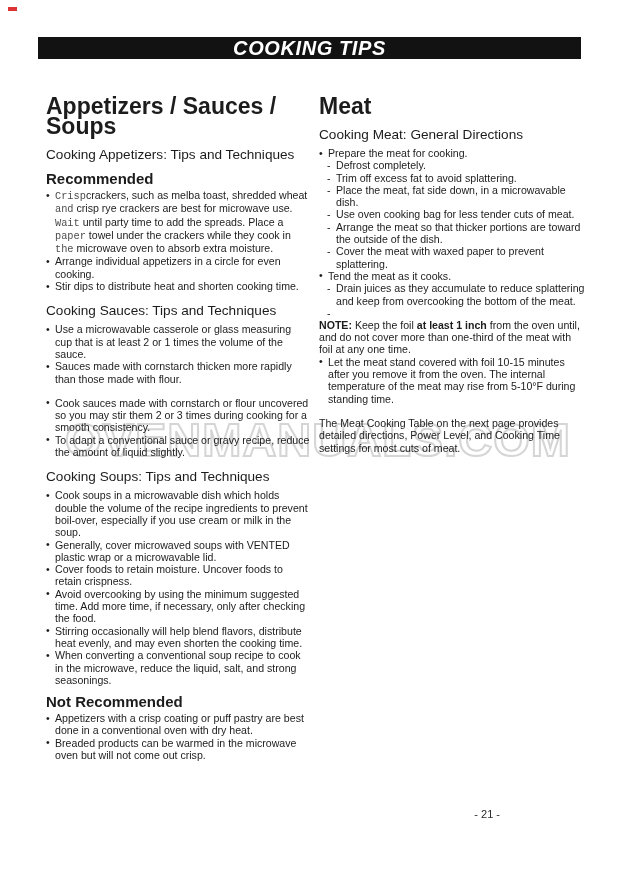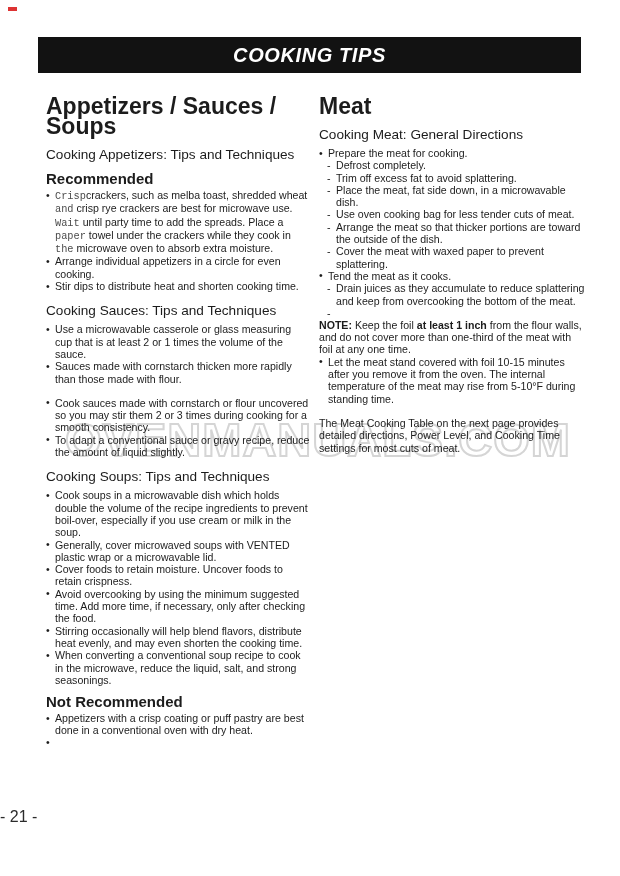--- a/index.html
+++ b/index.html
@@ -4,21 +4,21 @@
 <style>
   html,body{margin:0;padding:0;}
   body{
     width:620px;height:876px;background:#ffffff;
     font-family:"Liberation Sans","DejaVu Sans",sans-serif;
     color:#1c1c1c;
   }
   .page{position:relative;width:620px;height:876px;background:#fff;overflow:hidden;}
   .red-mark{position:absolute;left:8px;top:7px;width:9px;height:4px;background:#dd3333;}
   .header-bar{
-    position:absolute;left:38px;top:37px;width:543px;height:36px;background:#121212;
+    position:absolute;left:38px;top:37px;width:543px;height:22px;background:#121212;
     display:flex;align-items:center;justify-content:center;z-index:1;
   }
   .header-title{
     color:#ffffff;font-size:20px;font-weight:bold;font-style:italic;letter-spacing:.6px;
   }
   .watermark{
     position:absolute;left:8px;top:414px;width:620px;text-align:center;z-index:0;
     font-size:47px;font-weight:bold;letter-spacing:1px;line-height:52px;
     color:transparent;-webkit-text-stroke:2px #d5d5d5;
   }
@@ -34,22 +34,22 @@
   .blk.dash{position:relative;padding-left:17px;}
   .blk.dash>.marker{position:absolute;left:8px;top:0;}
   .blk.gap{height:12px;}
   .blk.para{margin:0;}
   .seg-mono{
     font-family:"Liberation Mono","DejaVu Sans Mono",monospace;
     font-size:10.3px;color:#4c4c4c;
   }
   .seg-bold{font-weight:bold;}
   .page-number{
-    position:absolute;left:0;top:808px;width:500px;text-align:left;
-    font-size:16px;color:#2b2b2b;z-index:1;
+    position:absolute;left:0;top:808px;width:500px;text-align:right;
+    font-size:11px;color:#2b2b2b;z-index:1;
   }
 </style>
 </head>
 <body>
 
 <div class="page">
   <div class="red-mark"></div>
 
   <div class="header-bar">
     <span class="header-title">COOKING TIPS</span>
@@ -72,36 +72,36 @@
       <div class="blk bullet"><span class="marker">•</span><span><span>To adapt a conventional sauce or gravy recipe, reduce the amount of liquid slightly.</span></span></div>
       <div class="blk heading"><span>Cooking Soups: Tips and Techniques</span></div>
       <div class="blk bullet"><span class="marker">•</span><span><span>Cook soups in a microwavable dish which holds double the volume of the recipe ingredients to prevent boil-over, especially if you use cream or milk in the soup.</span></span></div>
       <div class="blk bullet"><span class="marker">•</span><span><span>Generally, cover microwaved soups with VENTED plastic wrap or a microwavable lid.</span></span></div>
       <div class="blk bullet"><span class="marker">•</span><span><span>Cover foods to retain moisture. Uncover foods to retain crispness.</span></span></div>
       <div class="blk bullet"><span class="marker">•</span><span><span>Avoid overcooking by using the minimum suggested time. Add more time, if necessary, only after checking the food.</span></span></div>
       <div class="blk bullet"><span class="marker">•</span><span><span>Stirring occasionally will help blend flavors, distribute heat evenly, and may even shorten the cooking time.</span></span></div>
       <div class="blk bullet"><span class="marker">•</span><span><span>When converting a conventional soup recipe to cook in the microwave, reduce the liquid, salt, and strong seasonings.</span></span></div>
       <div class="blk subheading"><span>Not Recommended</span></div>
       <div class="blk bullet"><span class="marker">•</span><span><span>Appetizers with a crisp coating or puff pastry are best done in a conventional oven with dry heat.</span></span></div>
-      <div class="blk bullet"><span class="marker">•</span></div>
+      <div class="blk bullet"><span class="marker">•</span><span><span>Breaded products can be warmed in the microwave oven but will not come out crisp.</span></span></div>
     </div>
   <div class="col col-right">
       <div class="blk title"><span>Meat</span></div>
       <div class="blk heading"><span>Cooking Meat: General Directions</span></div>
       <div class="blk bullet"><span class="marker">•</span><span><span>Prepare the meat for cooking.</span></span></div>
       <div class="blk dash"><span class="marker">-</span><span><span>Defrost completely.</span></span></div>
       <div class="blk dash"><span class="marker">-</span><span><span>Trim off excess fat to avoid splattering.</span></span></div>
       <div class="blk dash"><span class="marker">-</span><span><span>Place the meat, fat side down, in a microwavable dish.</span></span></div>
       <div class="blk dash"><span class="marker">-</span><span><span>Use oven cooking bag for less tender cuts of meat.</span></span></div>
       <div class="blk dash"><span class="marker">-</span><span><span>Arrange the meat so that thicker portions are toward the outside of the dish.</span></span></div>
       <div class="blk dash"><span class="marker">-</span><span><span>Cover the meat with waxed paper to prevent splattering.</span></span></div>
       <div class="blk bullet"><span class="marker">•</span><span><span>Tend the meat as it cooks.</span></span></div>
       <div class="blk dash"><span class="marker">-</span><span><span>Drain juices as they accumulate to reduce splattering and keep from overcooking the bottom of the meat.</span></span></div>
       <div class="blk dash"><span class="marker">-</span></div>
       <div class="blk gap"></div>
-      <div class="blk para"><span class="seg-bold">NOTE:</span><span> Keep the foil </span><span class="seg-bold">at least 1 inch</span><span> from the flour walls, and do not cover more than one-third of the meat with foil at any one time.</span></div>
+      <div class="blk para"><span class="seg-bold">NOTE:</span><span> Keep the foil </span><span class="seg-bold">at least 1 inch</span><span> from the oven until, and do not cover more than one-third of the meat with foil at any one time.</span></div>
       <div class="blk bullet"><span class="marker">•</span><span><span>Let the meat stand covered with foil 10-15 minutes after you remove it from the oven. The internal temperature of the meat may rise from 5-10°F during standing time.</span></span></div>
       <div class="blk gap"></div>
       <div class="blk para"><span>The Meat Cooking Table on the next page provides detailed directions, Power Level, and Cooking Time settings for most cuts of meat.</span></div>
     </div>
 
   <div class="page-number">- 21 -</div>
 </div>
 
 </body></html>

